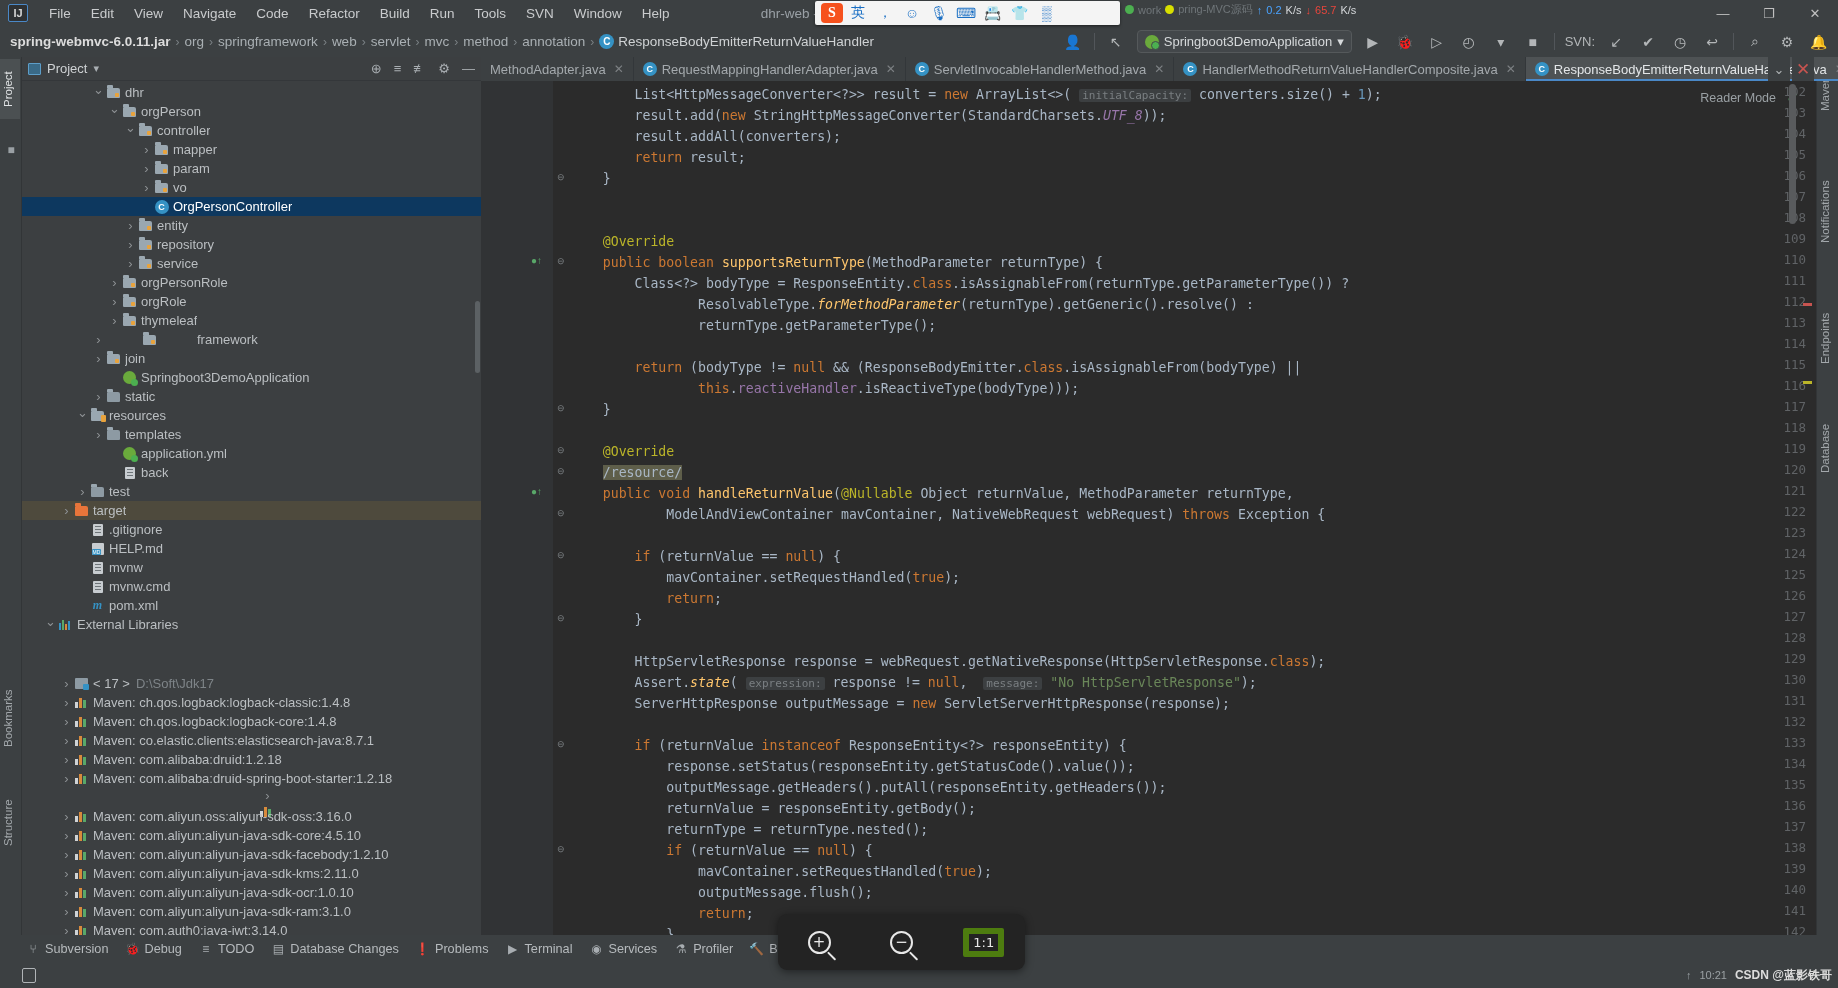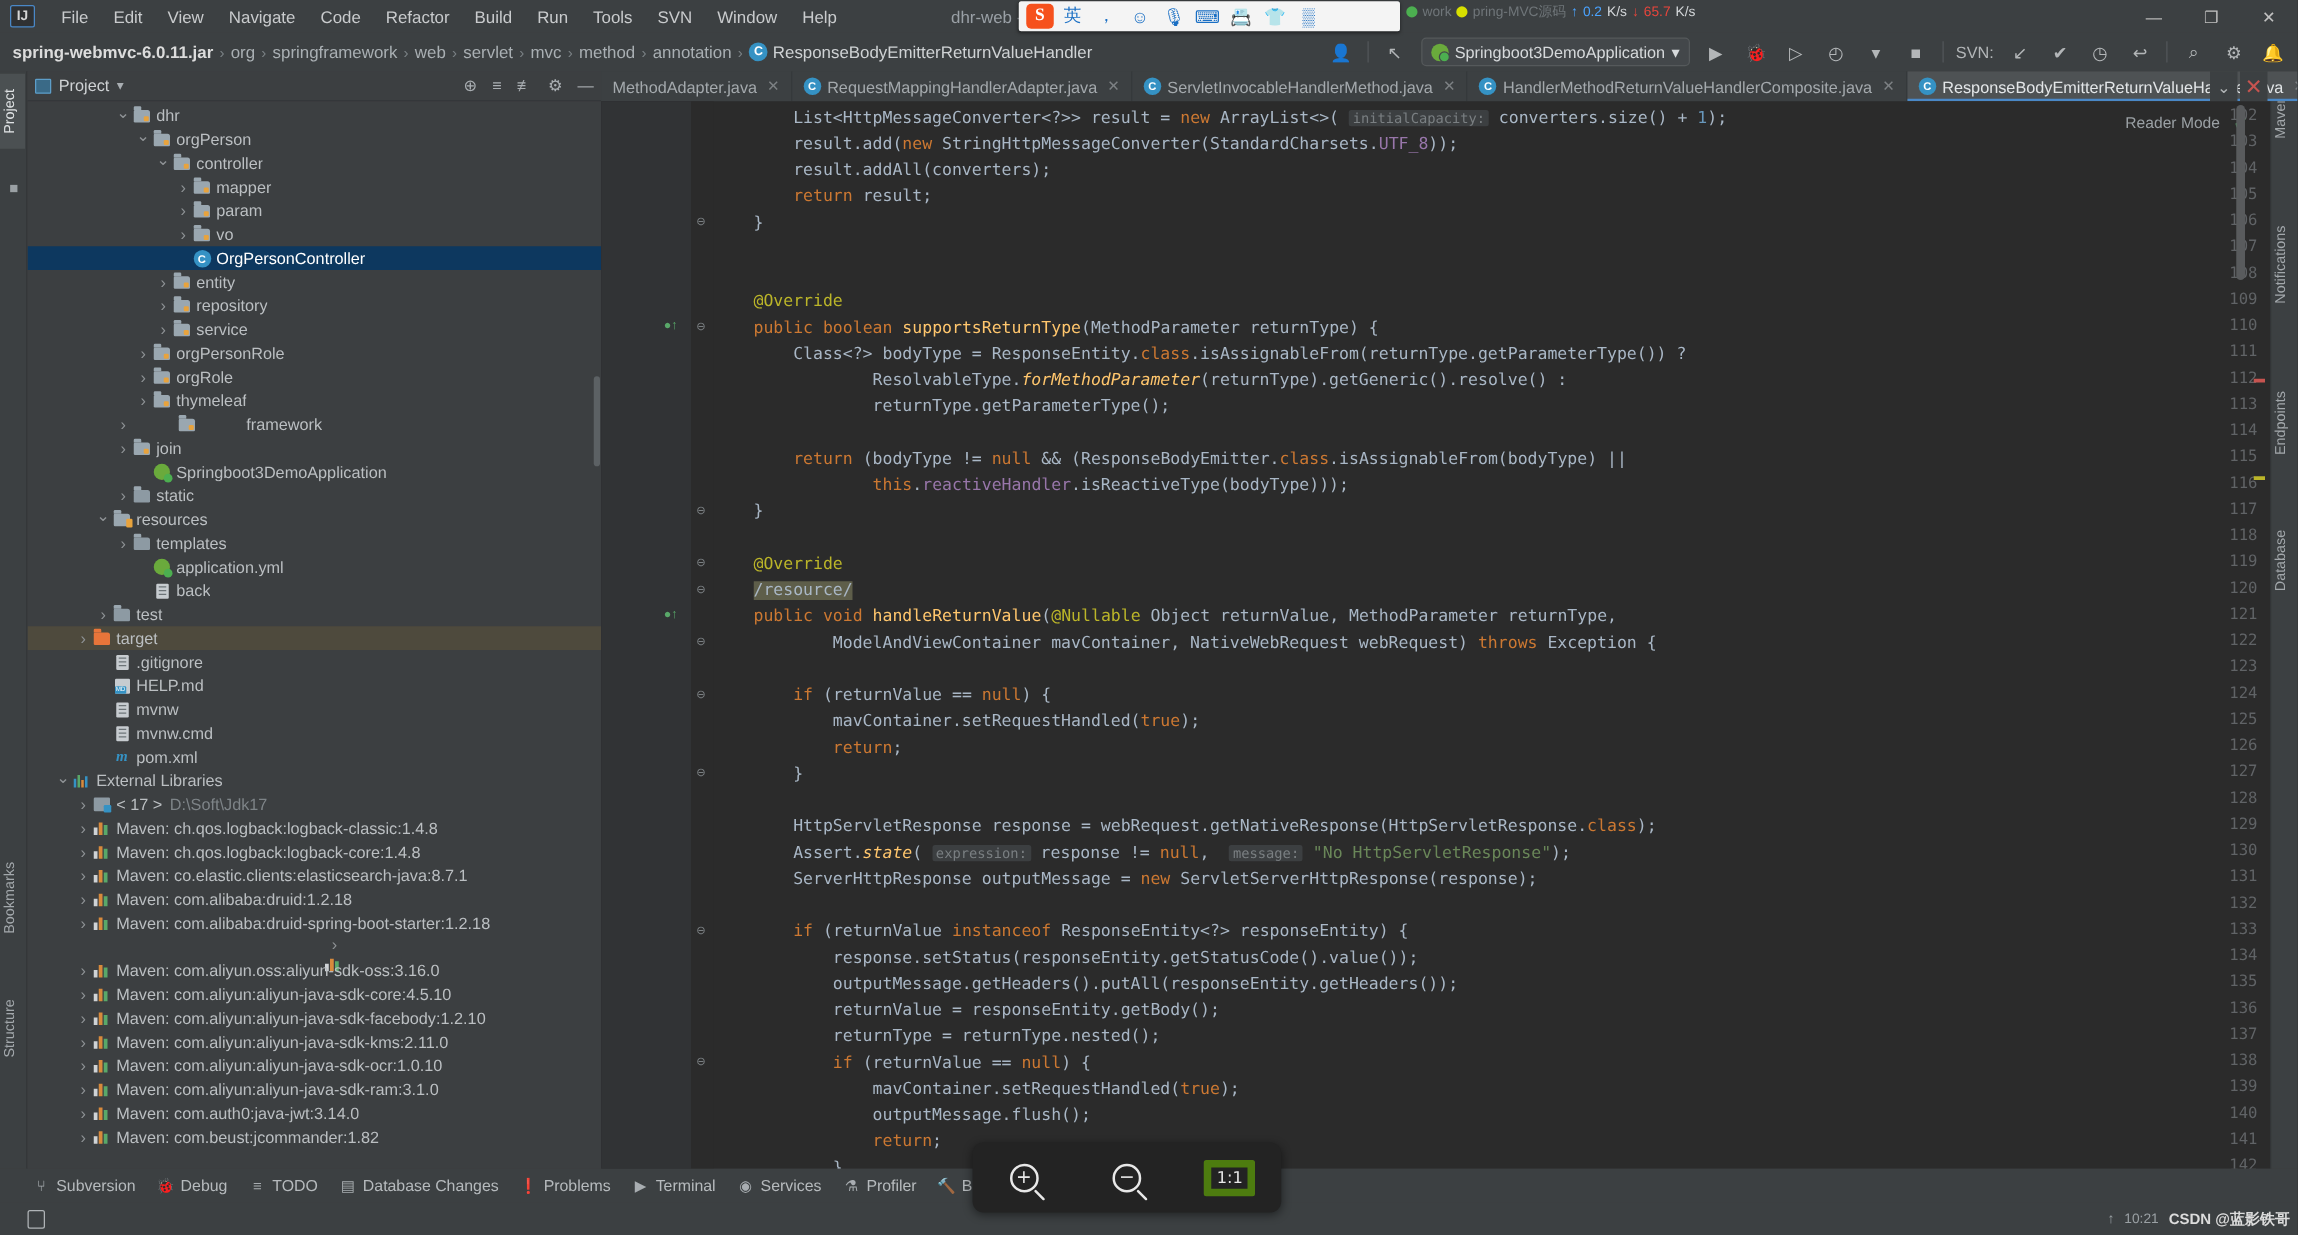--- a/index.html
+++ b/index.html
@@ -198,21 +198,21 @@
     font-family:"DejaVu Sans Mono","Liberation Mono",monospace;
     font-size:12.5px;color:#606366;line-height:21px;
   }
   .ln{display:block;height:21px;}
   .kw{color:#cc7832;}
   .str{color:#6a8759;}
   .num{color:#6897bb;}
   .an{color:#bbb529;}
   .fld{color:#9876aa;}
   .mth{color:#ffc66d;}
-  .sfld{color:#9876aa;}
+  .sfld{color:#9876aa;font-style:italic;}
   .smth{color:#ffc66d;font-style:italic;}
   .hint{background:#3c3f41;color:#7a7f82;font-size:11px;padding:0 3px;border-radius:2px;}
   .searchhl{background:#5e5e4a;color:#a9b7c6;}
   .gmark{position:absolute;left:50px;color:#59a869;font-size:10px;}
   .fold-sym{position:absolute;left:76px;color:#7a7f82;font-size:9px;}
   .reader-mode{
     position:absolute;right:40px;top:10px;font-size:12.5px;color:#9aa0a4;
   }
   .reader-chk{position:absolute;right:18px;top:10px;color:#59a869;font-size:13px;}
   .vscroll{position:absolute;right:20px;top:3px;width:7px;height:140px;background:#595b5d;border-radius:4px;}
@@ -582,21 +582,21 @@
           <span class="ico">
             <span class="lib-ico">
               <i></i>
               <i></i>
               <i></i>
               <i></i>
             </span>
           </span>
           <span class="lbl">External Libraries</span>
         </div>
-        <div class="row" style="padding-left: 38px;">
+        <div class="row" style="padding-left: 38px; margin-top: 40px;">
           <span class="arrow closed"></span>
           <span class="ico">
             <span class="jdk-ico"></span>
           </span>
           <span class="lbl">&lt; 17 &gt;</span>
           <span class="dim">D:\Soft\Jdk17</span>
         </div>
         <div class="row" style="padding-left: 38px;">
           <span class="arrow closed"></span>
           <span class="ico">

